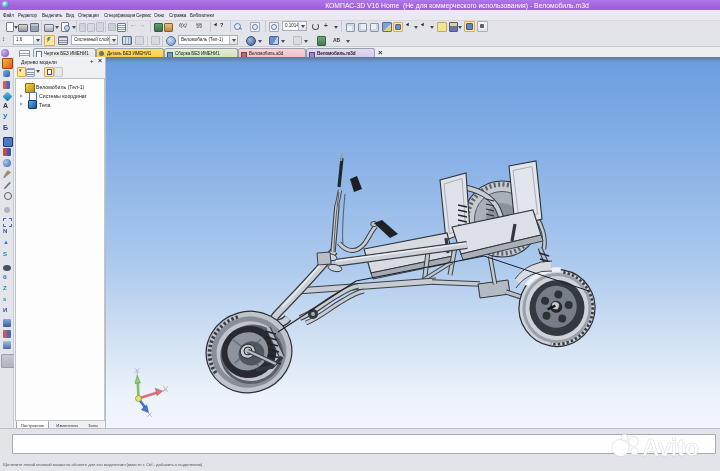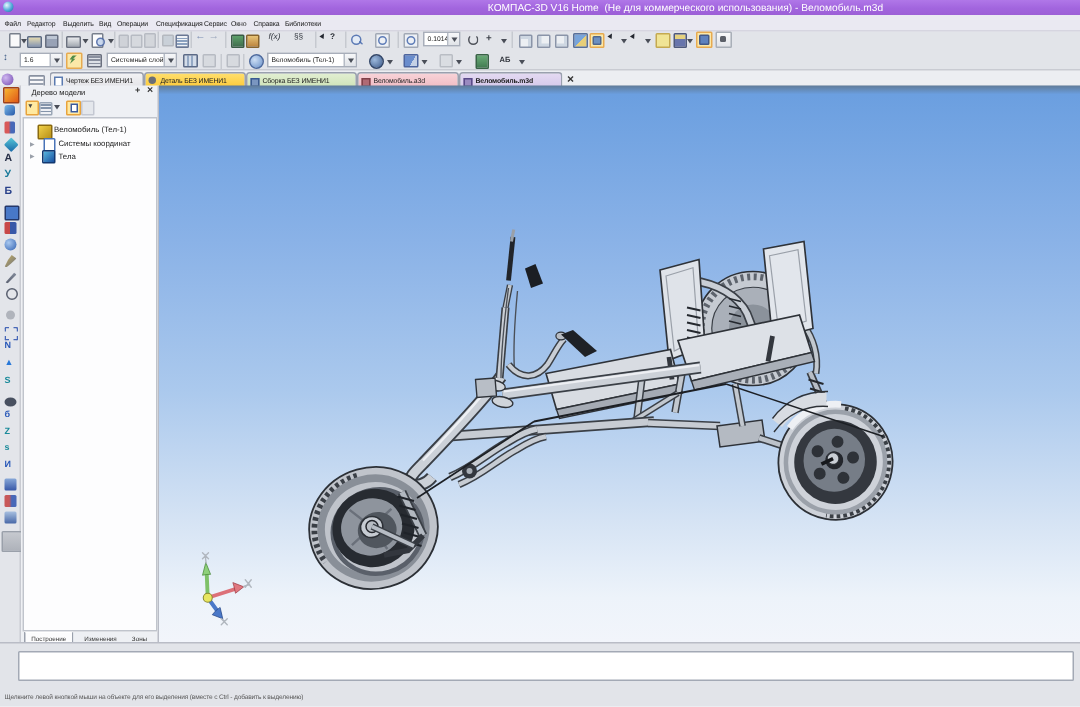--- a/index.html
+++ b/index.html
@@ -351,13 +351,24 @@
 <path d="M38,350 L35.5,352.8 L42.5,355.5 L40.8,348.2 Z" fill="#4a78c8" stroke="#2a4a88" stroke-width="0.5"></path>
 <path d="M42.5,356 L44.5,358.5 M41.5,359.5 L45.5,355.5 M45.5,359.5 L41.5,355.5" stroke="#b0b6be" stroke-width="0.9" fill="none"></path>
 <circle cx="32.5" cy="341.5" r="3" fill="#e8e660" stroke="#8a8830" stroke-width="0.7"></circle>
 </g>
 </g>
 </svg>
 </div>
   <div class="abs" id="bottom"></div>
   <div class="abs" id="cmdbar"></div>
   <div class="abs" id="statustxt">Щелкните левой кнопкой мыши на объекте для его выделения (вместе с Ctrl - добавить к выделению)</div>
+  <div class="abs" id="avito" style="left:608px;top:428px;width:112px;height:40px;">
+<svg width="112" height="40" viewBox="0 0 112 40">
+<g fill="#ffffff" fill-opacity="0.93" stroke="#9aa0a8" stroke-opacity="0.45" stroke-width="0.6">
+<circle cx="12.5" cy="20" r="8.6"></circle>
+<circle cx="16.5" cy="9.5" r="3.6"></circle>
+<circle cx="25.5" cy="13.5" r="4.9"></circle>
+<circle cx="26.5" cy="23.5" r="3.8"></circle>
+</g>
+<text x="34" y="28" font-family="Liberation Sans, sans-serif" font-weight="bold" font-size="24" fill="#ffffff" fill-opacity="0.93" stroke="#9aa0a8" stroke-opacity="0.4" stroke-width="0.5" letter-spacing="-0.5">Avito</text>
+</svg>
 </div>
+</div>
 
 </body></html>

